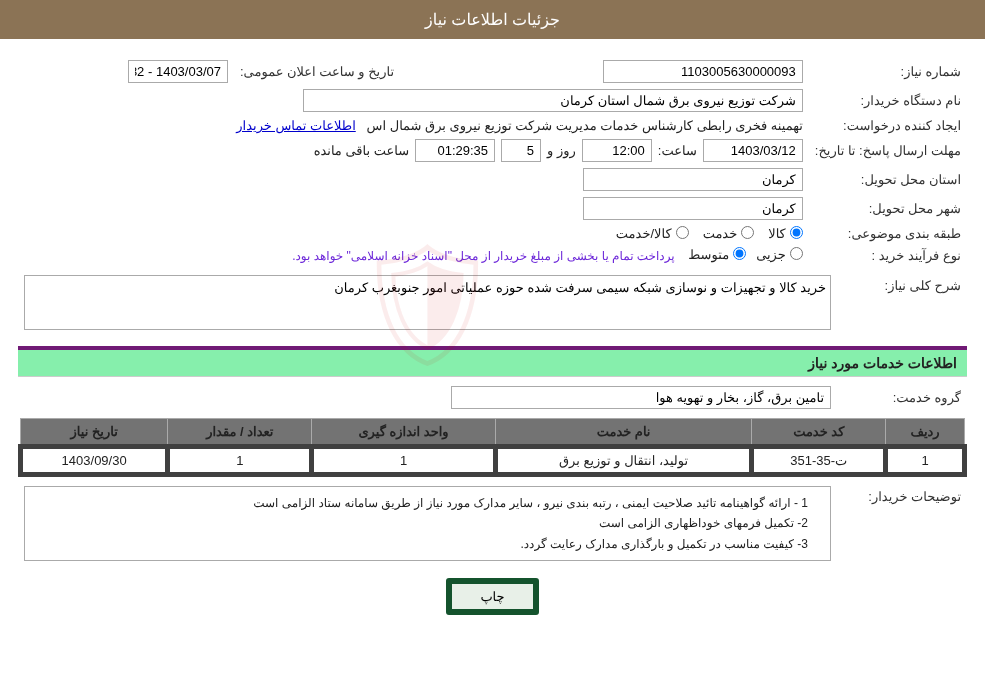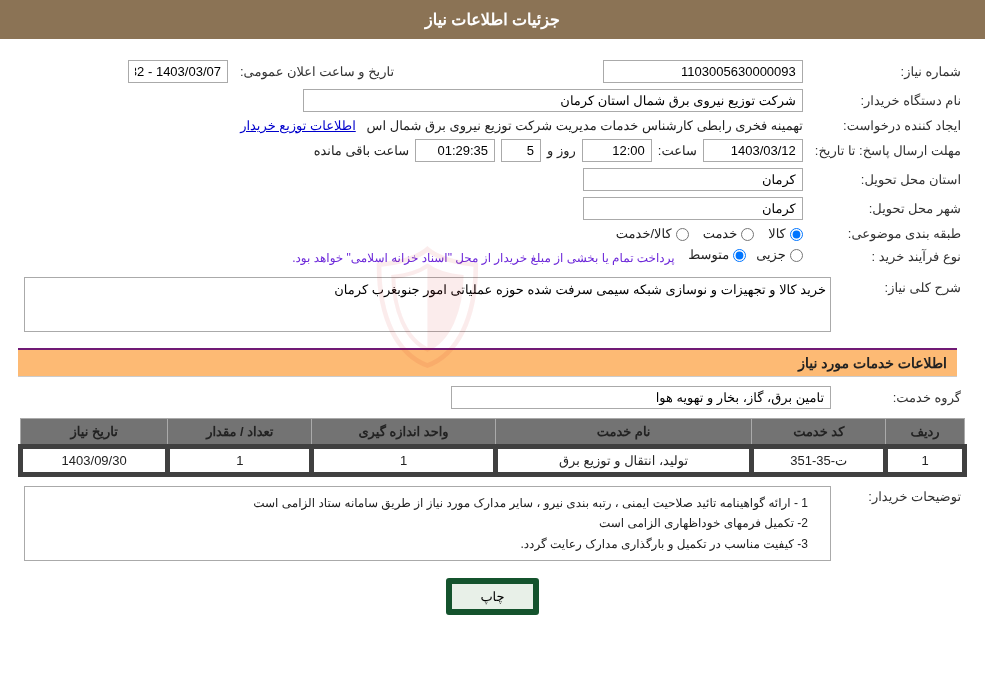--- a/index.html
+++ b/index.html
@@ -16,21 +16,21 @@
       background: #fff;
       margin: 0 auto;
       padding: 0;
     }
     .header-bar {
       background: #8B7355;
       color: #fff;
       text-align: center;
       padding: 10px 0;
       font-size: 16px;
-      font-weight: bold;
+      font-weight: normal;
       margin-bottom: 10px;
     }
     .content {
       padding: 8px 18px;
     }
     .info-table {
       width: 100%;
       border-collapse: collapse;
       margin-bottom: 6px;
     }
@@ -52,32 +52,32 @@
       border: 1px solid #aaa;
       background: #fff;
       padding: 3px 6px;
       font-size: 13px;
       font-family: Tahoma, Arial, sans-serif;
       direction: rtl;
     }
     .input-med { width: 200px; }
     .input-small { width: 100px; }
     .section-title {
-      background: #fdba74;
-      border-top: 2px solid #701a75;
+      background: #86efac;
+      border-top: 4px solid #701a75;
       border-bottom: 1px solid #ccc;
       font-weight: bold;
       font-size: 14px;
       padding: 5px 10px;
-      margin: 8px 10px 6px 0;
+      margin: 8px 0 6px 0;
       text-align: right;
     }
     .blue-link { color: #0000cc; text-decoration: underline; cursor: pointer; }
     .radio-group { display: flex; align-items: center; gap: 14px; direction: rtl; }
-    .radio-item { display: flex; align-items: flex-end; gap: 4px; }
+    .radio-item { display: flex; align-items: flex-start; gap: 4px; }
     .data-table {
       width: 100%;
       border-collapse: collapse;
       margin: 6px 0;
     }
     .data-table th {
       background: #737373;
       border: 1px solid #aaa;
       padding: 5px 8px;
       text-align: center;
@@ -173,21 +173,21 @@
         <td class="value-cell" colspan="3">
           <input class="input-field" style="width: 500px;" type="text" value="شرکت توزیع نیروی برق شمال استان کرمان" readonly="">
         </td>
       </tr>
 
       <tr>
         <td class="label-cell">ایجاد کننده درخواست:</td>
         <td class="value-cell" colspan="3">
           <span>تهمینه فخری رابطی کارشناس خدمات مدیریت شرکت توزیع نیروی برق شمال اس</span>
           &nbsp;
-          <a class="blue-link">اطلاعات توزیع خریدار</a>
+          <a class="blue-link">اطلاعات تماس خریدار</a>
         </td>
       </tr>
 
       <tr>
         <td class="label-cell">مهلت ارسال پاسخ: تا تاریخ:</td>
         <td class="value-cell" colspan="3">
           <div class="time-row">
             <input class="input-field input-small" type="text" value="1403/03/12" readonly="" style="">
             <span class="time-label">ساعت:</span>
             <input class="input-field" style="width: 70px;" type="text" value="12:00" readonly="">

